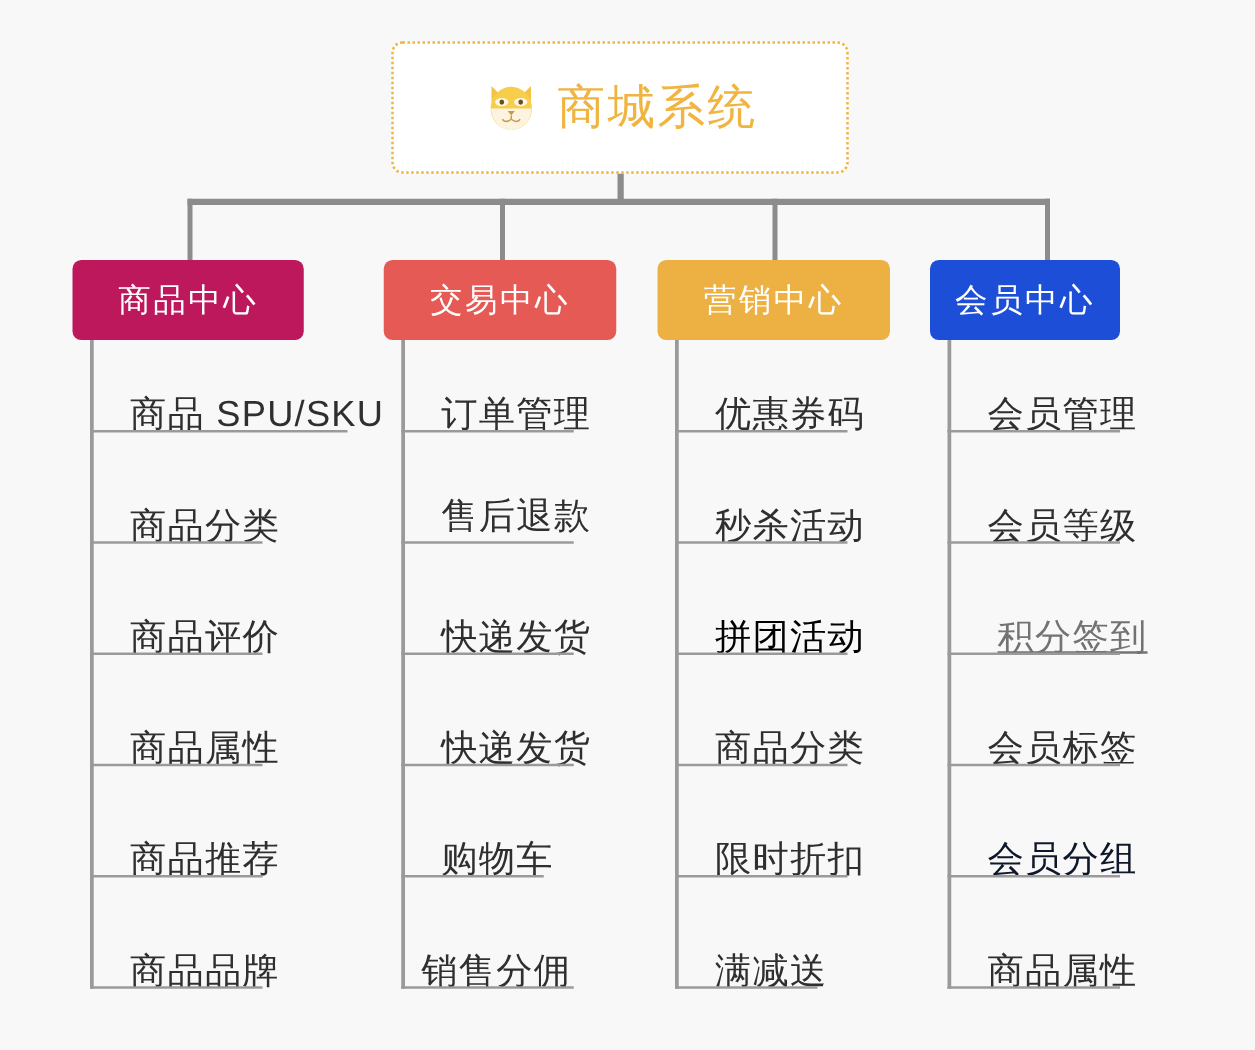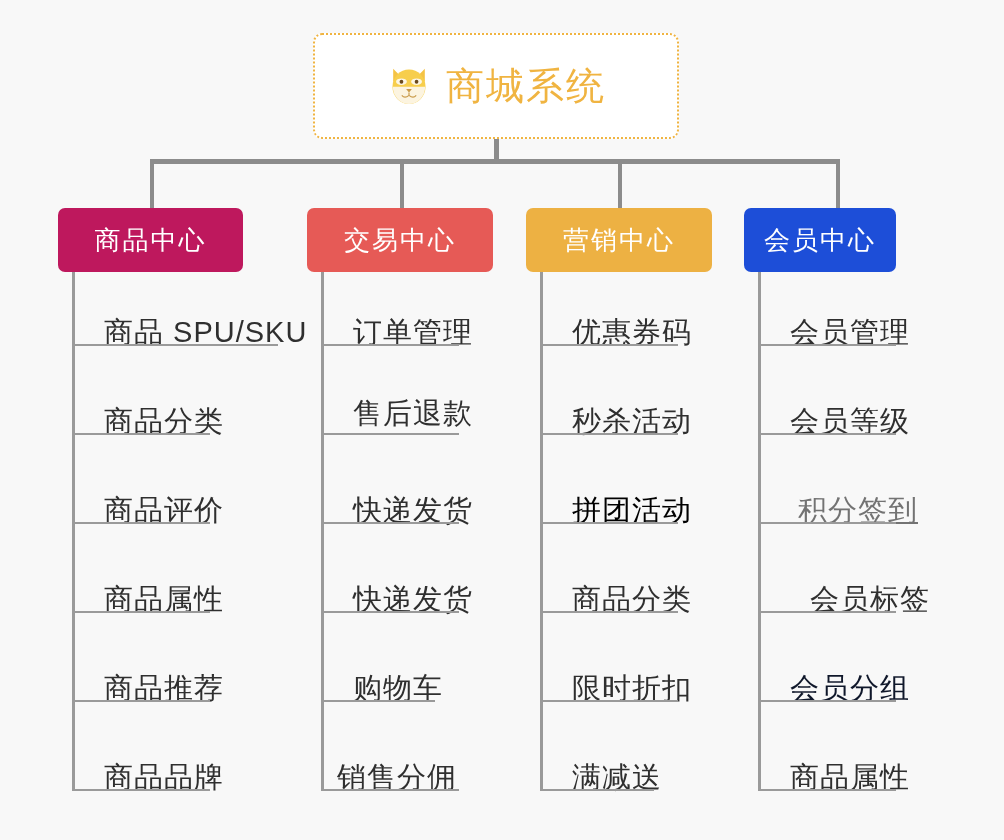--- a/index.html
+++ b/index.html
@@ -246,21 +246,21 @@
       </div>
       <div class="leaf-item" style="top: 121px; width: 138px;">
         <span class="leaf-label" style="left: 32px; top: 14px; color: rgb(47, 47, 47);">会员等级</span>
         <div class="leaf-underline" style="top: 40px; width: 138px; background: rgb(154, 154, 154);"></div>
       </div>
       <div class="leaf-item" style="top: 210px; width: 138px;">
         <span class="leaf-label" style="left: 40px; top: 14px; color: #737373; text-decoration: underline;">积分签到</span>
         <div class="leaf-underline" style="top: 40px; width: 138px; background: rgb(154, 154, 154);"></div>
       </div>
       <div class="leaf-item" style="top: 299px; width: 138px;">
-        <span class="leaf-label" style="left: 32px; top: 14px; color: rgb(47, 47, 47); margin-left: 20px;">会员标签</span>
+        <span class="leaf-label" style="left: 32px; top: 14px; color: rgb(47, 47, 47);">会员标签</span>
         <div class="leaf-underline" style="top: 40px; width: 138px; background: rgb(154, 154, 154);"></div>
       </div>
       <div class="leaf-item" style="top: 388px; width: 138px;">
         <span class="leaf-label" style="left: 32px; top: 14px; color: #0f172a;">会员分组</span>
         <div class="leaf-underline" style="top: 40px; width: 138px; background: rgb(154, 154, 154);"></div>
       </div>
       <div class="leaf-item" style="top: 477px; width: 138px;">
         <span class="leaf-label" style="left: 32px; top: 14px; color: rgb(47, 47, 47);">商品属性</span>
         <div class="leaf-underline" style="top: 40px; width: 138px; background: rgb(154, 154, 154);"></div>
       </div>

